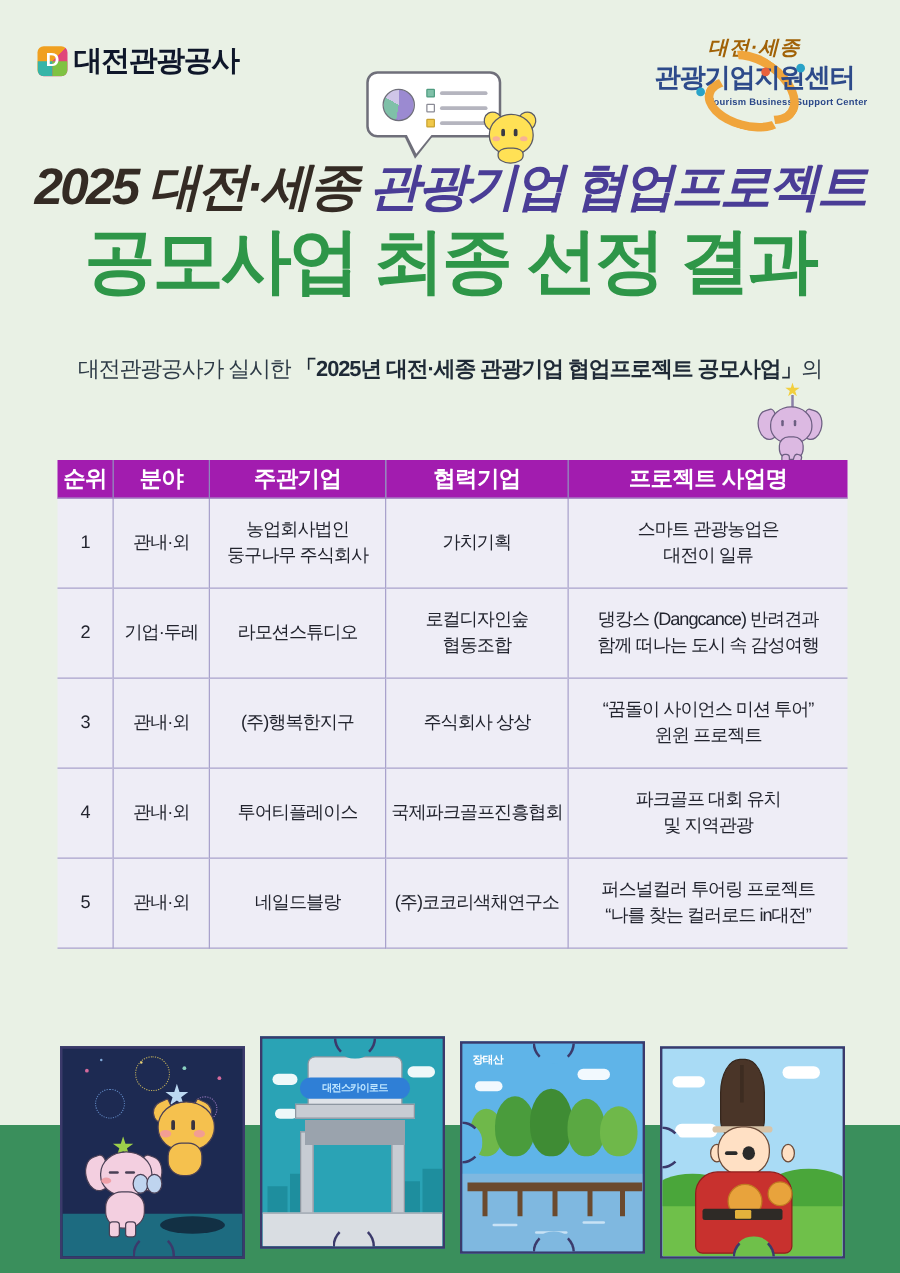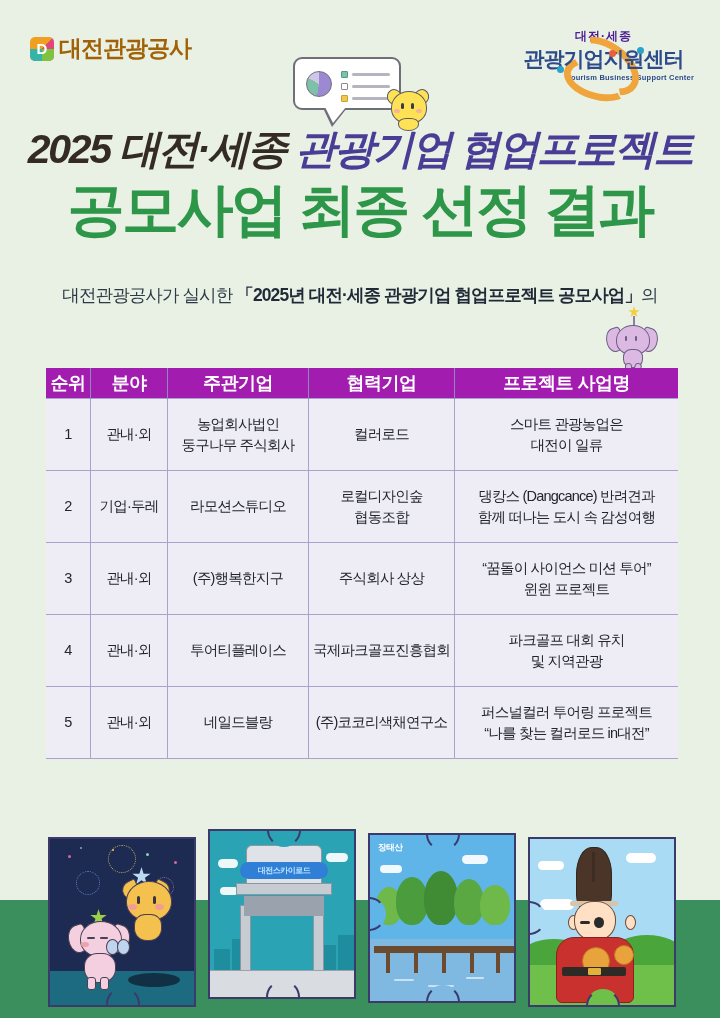--- a/index.html
+++ b/index.html
@@ -12,24 +12,24 @@
   #poster{position:relative;width:720px;height:1018px;overflow:hidden;background:#e9f1e5;}
 
   
   .logo-left{position:absolute;left:30px;top:33px;display:flex;align-items:center;gap:5px;}
   .logo-mark{width:24px;height:24px;border-radius:5px;position:relative;overflow:hidden;
     background:linear-gradient(135deg,#f0a020 0%,#f0a020 50%,#e0467a 50%,#e0467a 100%);}
   .logo-mark:before{content:"";position:absolute;left:0;bottom:0;width:12px;height:12px;background:#35b5a8;}
   .logo-mark:after{content:"";position:absolute;right:0;bottom:0;width:12px;height:12px;background:#7fc242;}
   .logo-mark .d{position:absolute;left:6px;top:3px;width:12px;height:18px;z-index:3;
     font-size:15px;font-weight:bold;color:#fff;line-height:18px;text-align:center;}
-  .logo-left .txt{font-size:23px;font-weight:bold;color:#a16207;letter-spacing:-1px;}
+  .logo-left .txt{font-size:23px;font-weight:bold;color:#0f172a;letter-spacing:-1px;}
 
   .logo-right{position:absolute;right:24px;top:28px;text-align:center;width:185px;}
-  .lr-top{font-size:12px;font-weight:bold;color:#4c1d95;letter-spacing:1px;}
+  .lr-top{font-size:16px;font-weight:bold;color:#a16207;letter-spacing:1px;font-style:italic;}
   .lr-main{position:relative;font-size:21px;font-weight:bold;color:#2d4a8a;letter-spacing:-1px;
     line-height:26px;margin-top:1px;}
   .lr-arc{position:absolute;left:56px;top:-4px;width:62px;height:34px;
     border:7px solid #f0a53c;border-radius:50%;border-left-color:transparent;border-bottom-color:transparent;
     transform:rotate(35deg);}
   .lr-arc2{position:absolute;left:52px;top:12px;width:56px;height:28px;
     border:7px solid #f0a53c;border-radius:50%;border-right-color:transparent;border-top-color:transparent;
     transform:rotate(15deg);}
   .lr-dot{position:absolute;width:7px;height:7px;border-radius:50%;}
   .lr-sub{font-size:7.5px;font-weight:bold;color:#2d4a8a;letter-spacing:.2px;margin-top:1px;text-align:right;padding-right:2px;}
@@ -296,21 +296,21 @@
           <th class="c-main">주관기업</th>
           <th class="c-part">협력기업</th>
           <th class="c-proj">프로젝트 사업명</th>
         </tr>
       </thead>
       <tbody>
         <tr>
           <td>1</td>
           <td>관내·외</td>
           <td>농업회사법인<br>둥구나무 주식회사</td>
-          <td>컬러로드</td>
+          <td>가치기획</td>
           <td>스마트 관광농업은<br>대전이 일류</td>
         </tr>
         <tr>
           <td>2</td>
           <td>기업·두레</td>
           <td>라모션스튜디오</td>
           <td>로컬디자인숲<br>협동조합</td>
           <td>댕캉스 (Dangcance) 반려견과<br>함께 떠나는 도시 속 감성여행</td>
         </tr>
         <tr>

